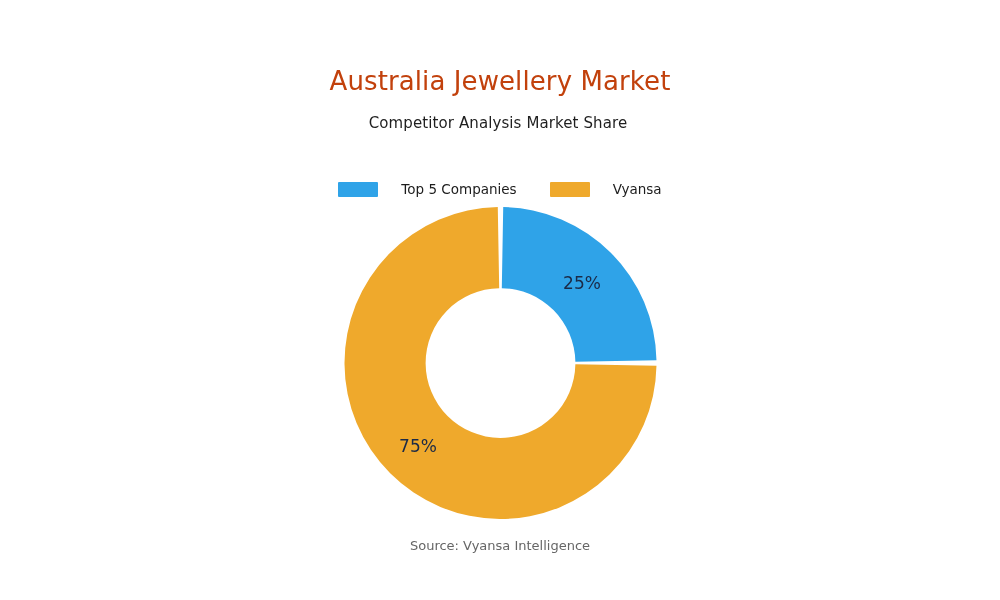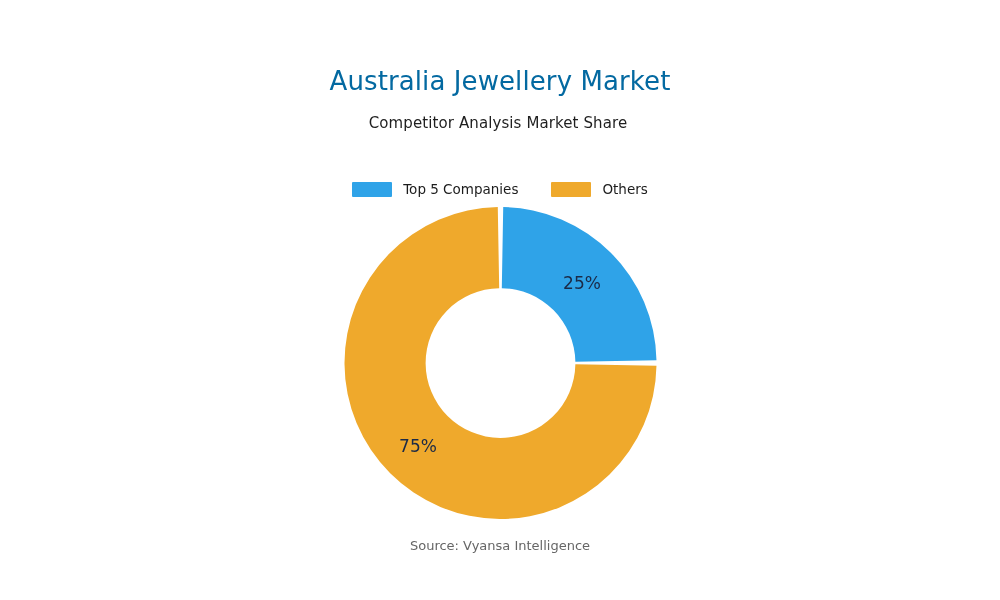--- a/index.html
+++ b/index.html
@@ -22,21 +22,21 @@
 
   
   .title {
     position: absolute;
     top: 66px;
     left: 0;
     width: 1000px;
     text-align: center;
     font-size: 26px;
     font-weight: 500;
-    color: #0369a1;
+    color: #c2410c;
     letter-spacing: 0.1px;
     white-space: nowrap;
   }
   .subtitle {
     position: absolute;
     top: 114px;
     left: 0;
     width: 996px;
     text-align: center;
     font-size: 15px;
@@ -53,21 +53,21 @@
     left: 0;
     width: 1000px;
     display: flex;
     justify-content: center;
     align-items: center;
     gap: 33px;
   }
   .legend-item {
     display: flex;
     align-items: center;
-    gap: 11px;
+    gap: 23px;
   }
   .legend-swatch {
     width: 40px;
     height: 15px;
     border-radius: 1px;
     flex: none;
   }
   .legend-label {
     font-size: 13.5px;
     color: #1c1c1c;
@@ -112,21 +112,21 @@
   <div class="title">Australia Jewellery Market</div>
   <div class="subtitle">Competitor Analysis Market Share</div>
 
   <div class="legend">
     <div class="legend-item">
       <span class="legend-swatch" id="sw0" style="background: rgb(47, 163, 232);"></span>
       <span class="legend-label">Top 5 Companies</span>
     </div>
     <div class="legend-item">
       <span class="legend-swatch" id="sw1" style="background: rgb(239, 169, 44);"></span>
-      <span class="legend-label">Others</span>
+      <span class="legend-label">Vyansa</span>
     </div>
   </div>
 
   <div class="chart-area">
     <svg width="1000" height="600" viewBox="0 0 1000 600">
       <g id="slices">
           <path d="M 503.22257540421623 207.02375955560296 A 156 156 0 0 1 656.476240444397 360.27742459578377 L 575.3685954133106 361.6931638059762 A 74.88 74.88 0 0 0 501.8068361940238 288.1314045866894 Z" fill="#2fa3e8"></path>
           <path d="M 656.476240444397 365.72257540421623 A 156 156 0 1 1 497.77742459578377 207.02375955560296 L 499.1931638059762 288.1314045866894 A 74.88 74.88 0 1 0 575.3685954133106 364.3068361940238 Z" fill="#efa92c"></path>
         </g>
     </svg>

